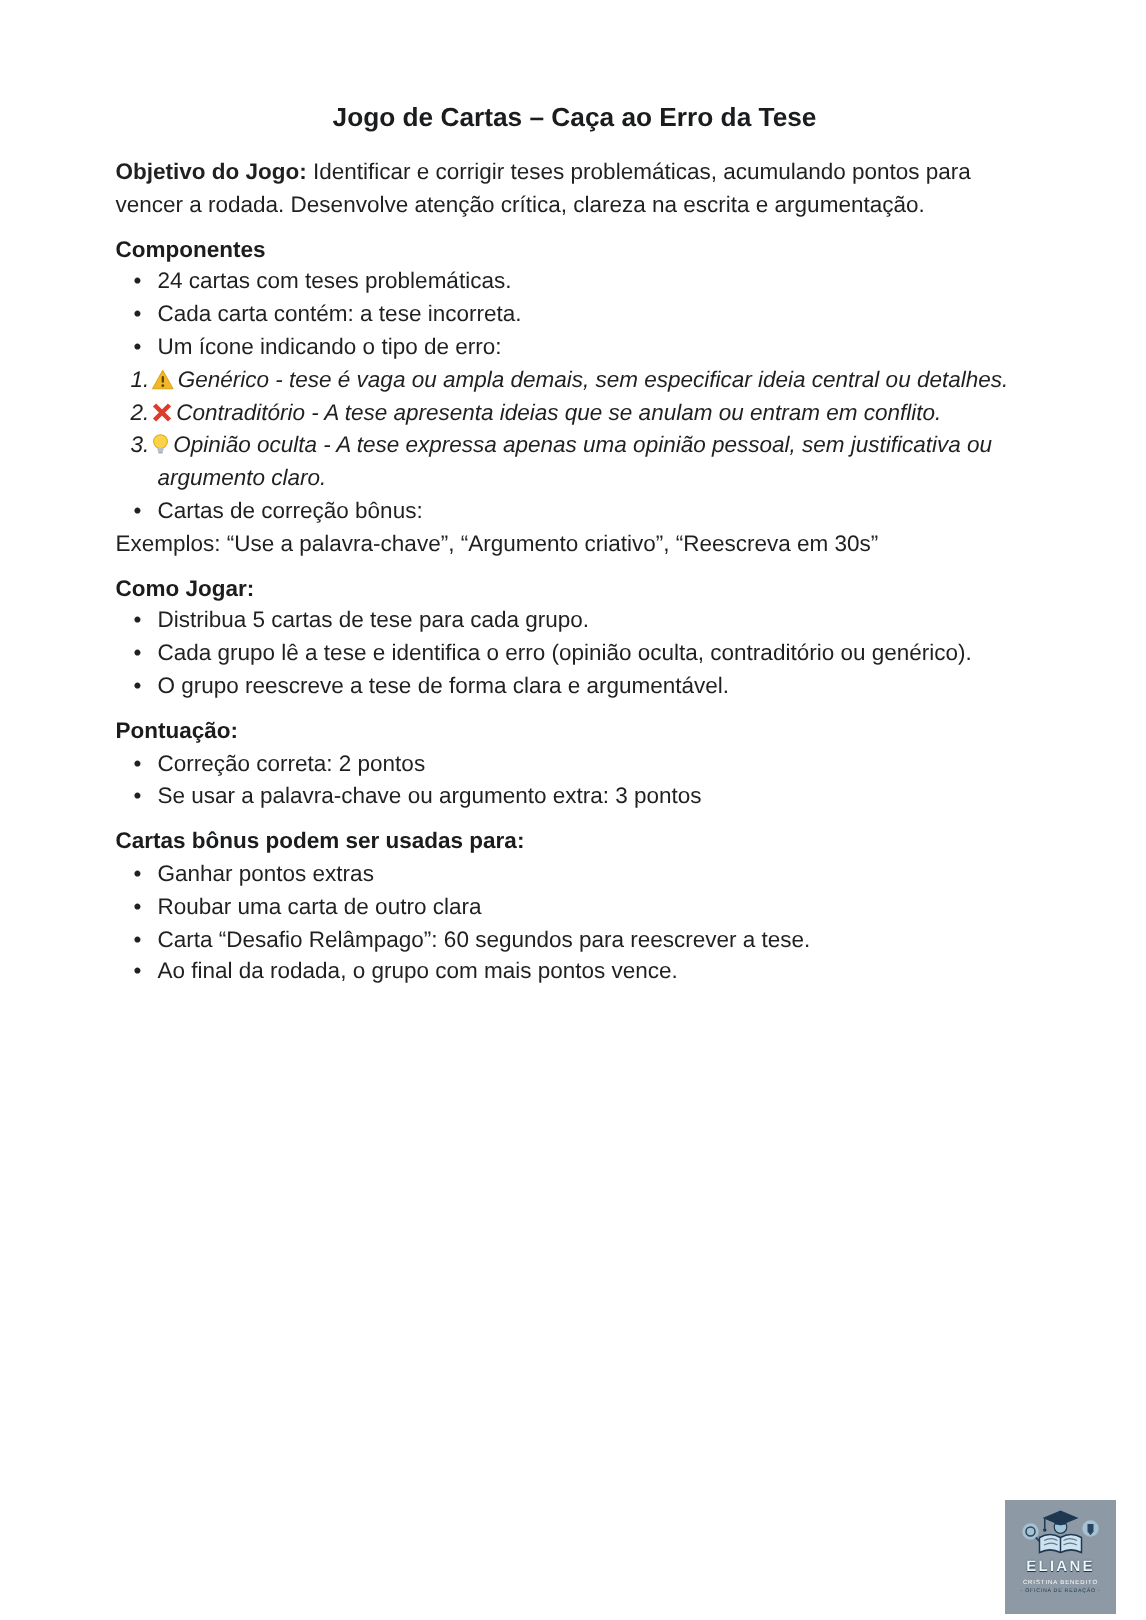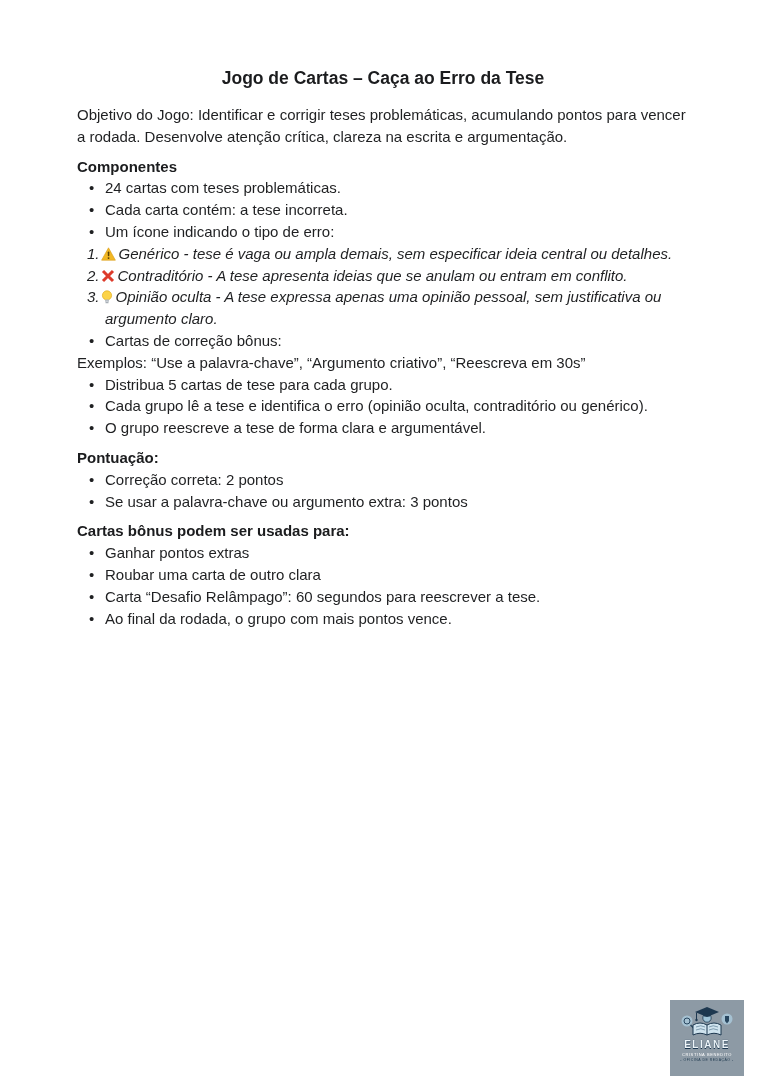--- a/index.html
+++ b/index.html
@@ -22,21 +22,21 @@
   h1.doc-title{
     font-size:17.5px;
     line-height:24px;
     font-weight:bold;
     text-align:center;
     margin:0 0 14px 0;
     color:#1b1c1e;
   }
   p{margin:0;}
   .para{margin:0 0 0 0;}
-  b.inline-label{font-weight:normal;}
+  b.inline-label{font-weight:bold;}
   h2.sec{
     font-size:15px;
     line-height:21.8px;
     font-weight:bold;
     margin:8px 0 0 0;
     color:#1b1c1e;
   }
   ul.bullets{
     list-style:none;
     margin:0; padding:0;
@@ -135,20 +135,21 @@
           <circle cx="6" cy="5.4" r="4.6" fill="#FCD348" stroke="#E0AC1C" stroke-width="0.7"></circle>
           <rect x="4" y="9.6" width="4" height="2.2" rx="0.6" fill="#b9c0c7"></rect>
           <rect x="4.4" y="11.9" width="3.2" height="1.4" rx="0.6" fill="#a7aeb5"></rect>
         </svg><span>Opinião oculta - A tese expressa apenas uma opinião pessoal, sem justificativa ou argumento claro.</span></li>
   </ol>
   <ul class="bullets">
     <li><span>Cartas de correção bônus:</span></li>
   </ul>
   <p class="examples">Exemplos: “Use a palavra-chave”, “Argumento criativo”, “Reescreva em 30s”</p>
 
+  <h2 class="sec">Como Jogar:</h2>
   <ul class="bullets">
     <li><span>Distribua 5 cartas de tese para cada grupo.</span></li>
     <li><span>Cada grupo lê a tese e identifica o erro (opinião oculta, contraditório ou genérico).</span></li>
     <li><span>O grupo reescreve a tese de forma clara e argumentável.</span></li>
   </ul>
 
   <h2 class="sec">Pontuação:</h2>
   <ul class="bullets">
     <li><span>Correção correta: 2 pontos</span></li>
     <li><span>Se usar a palavra-chave ou argumento extra: 3 pontos</span></li>

